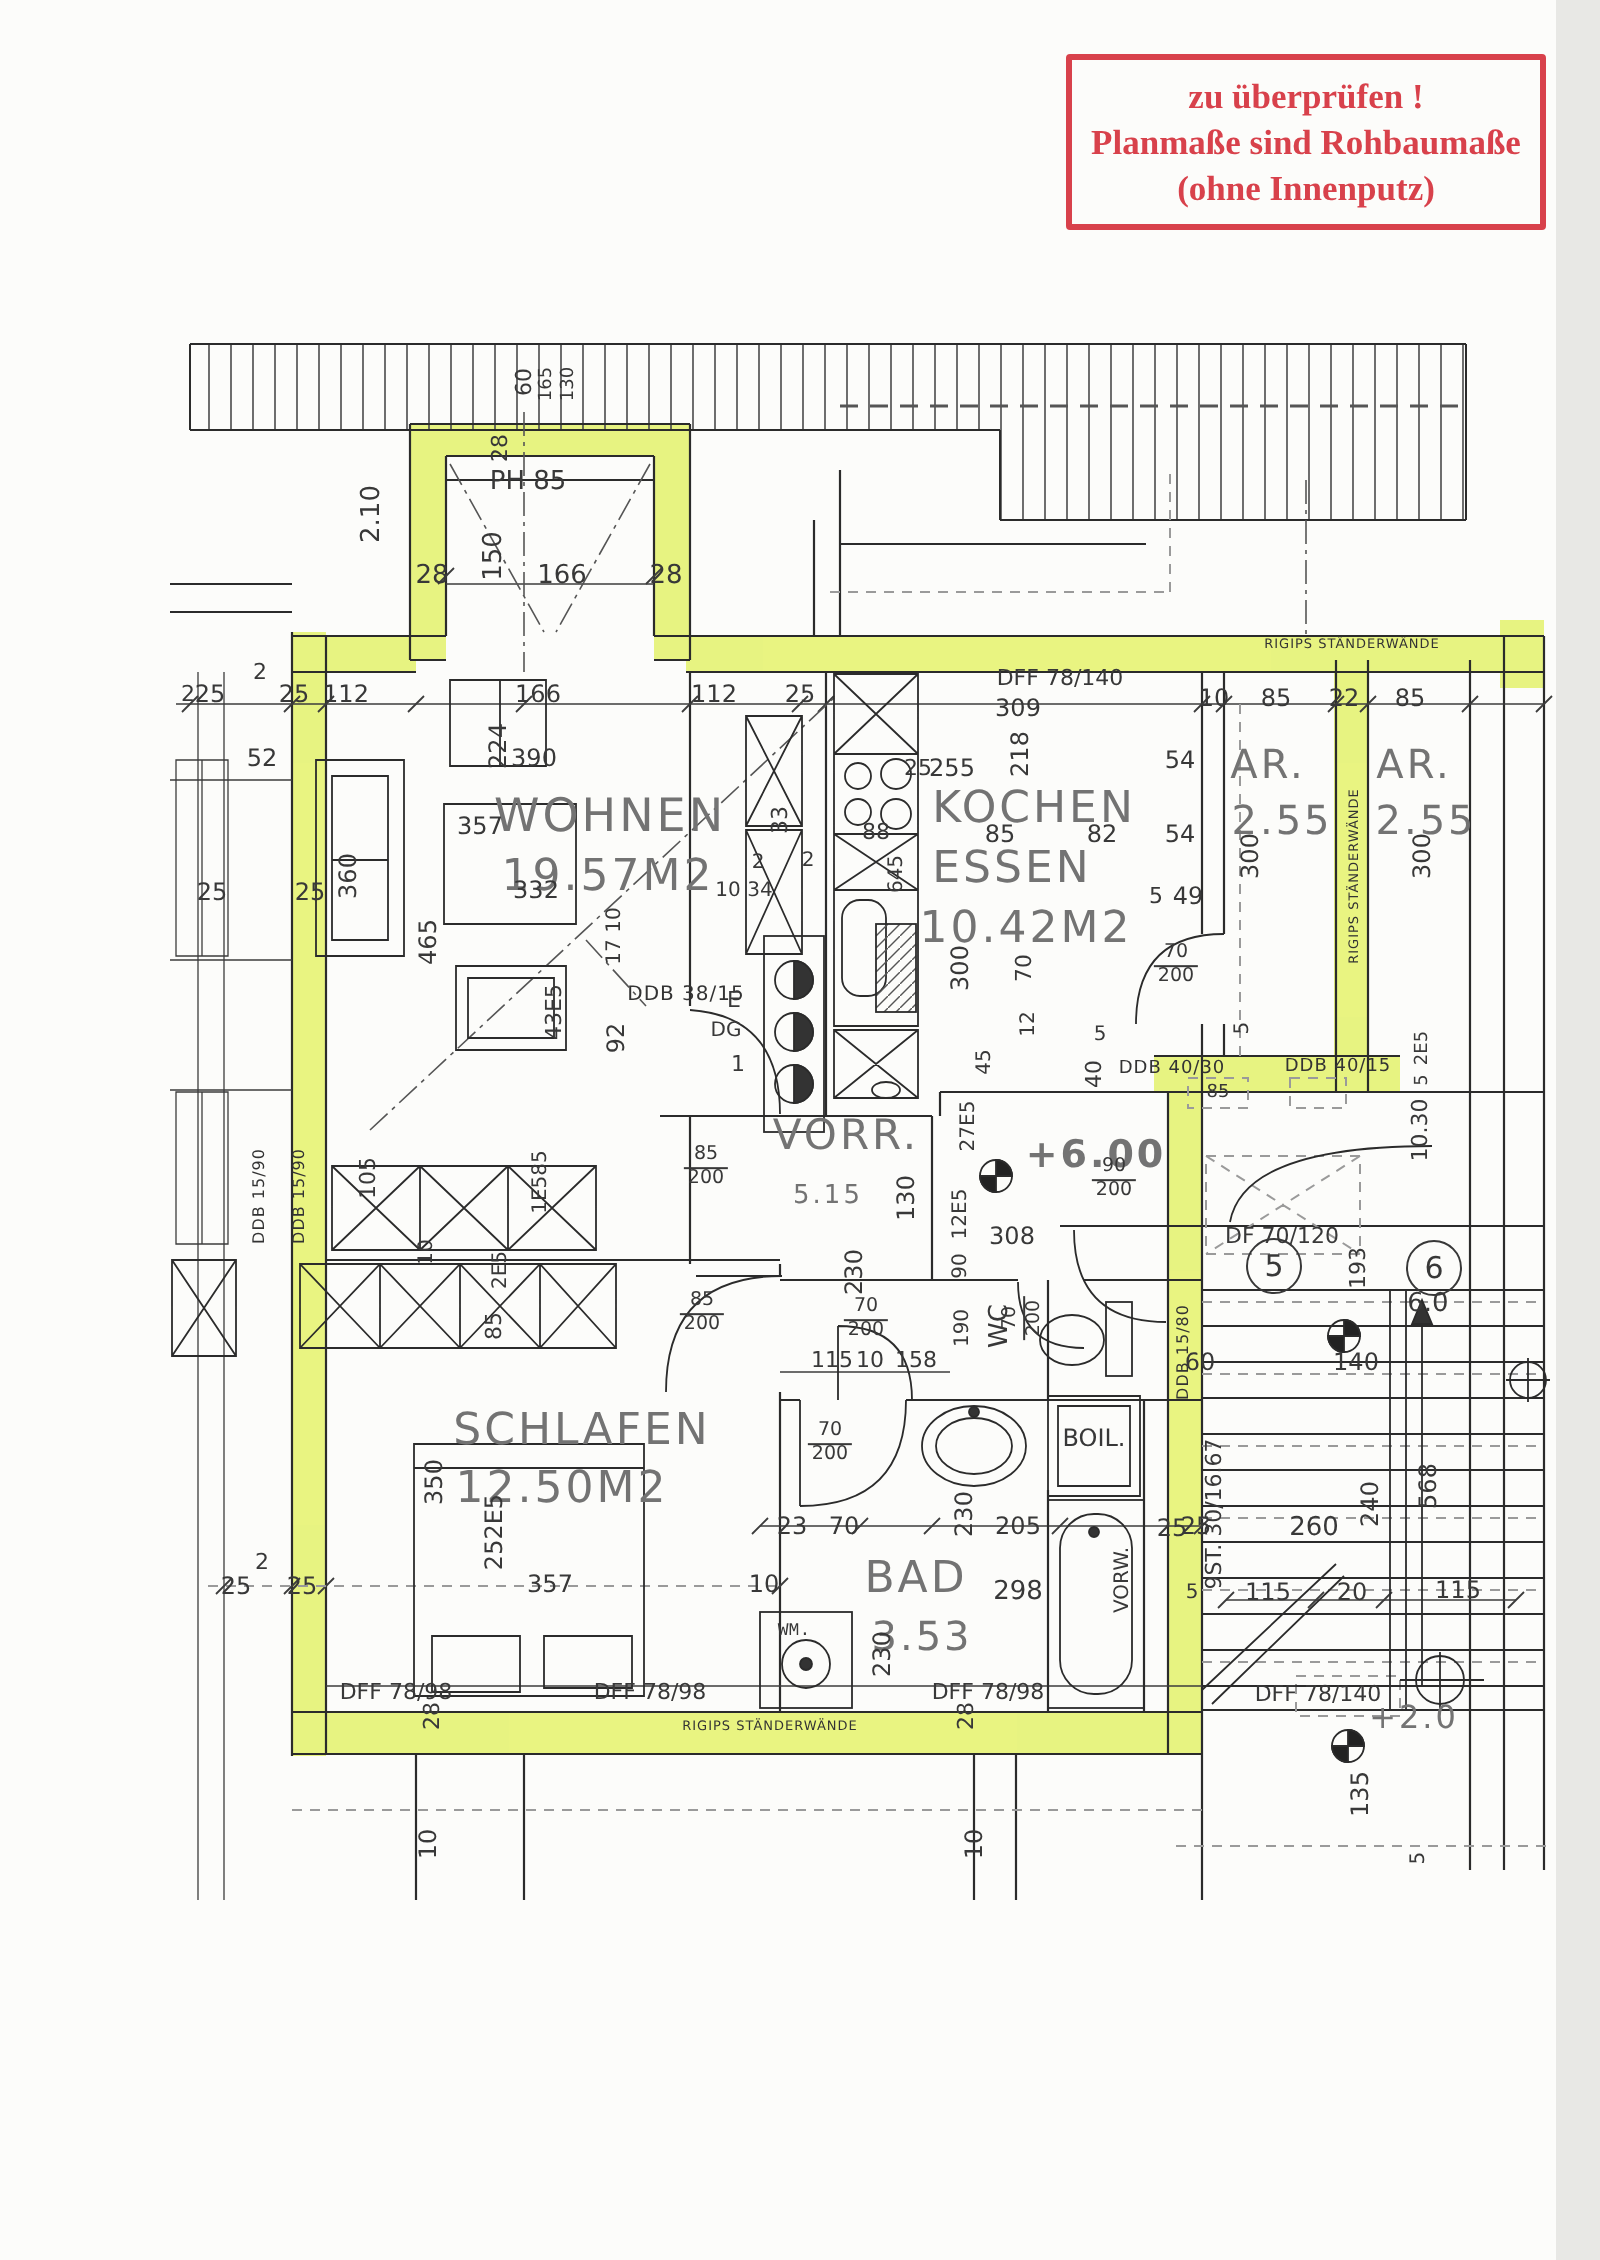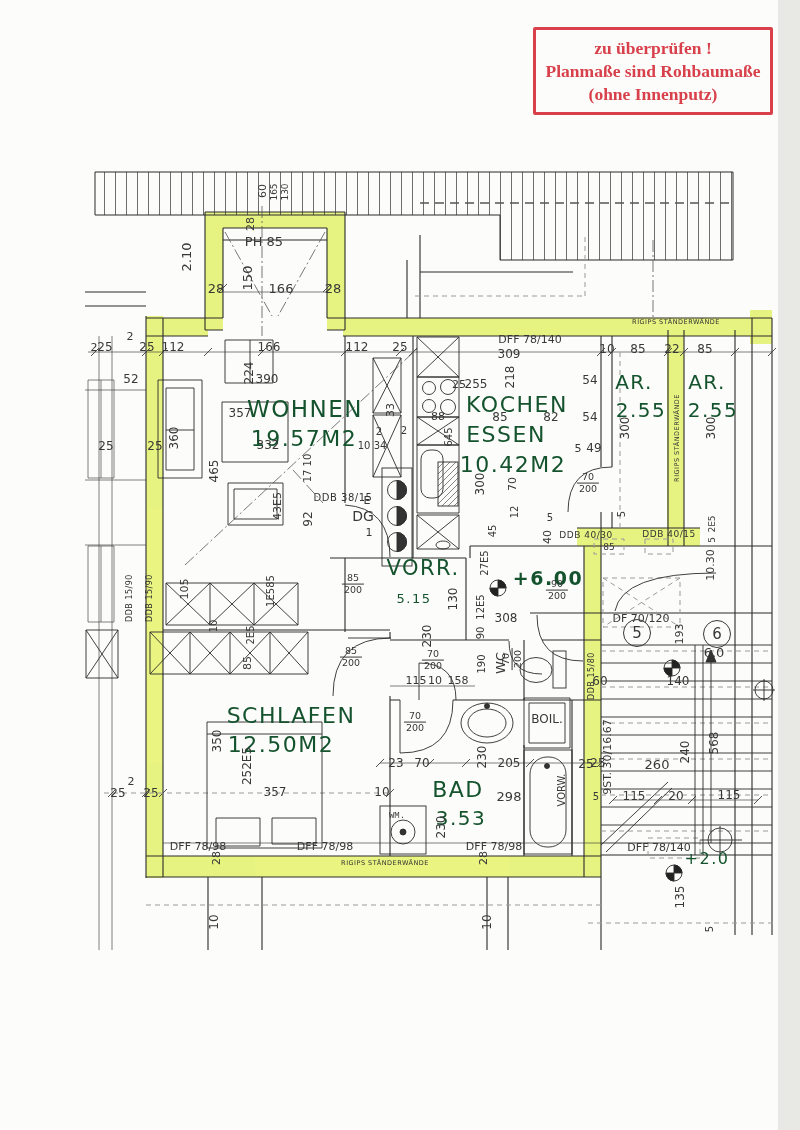--- a/index.html
+++ b/index.html
@@ -4,21 +4,21 @@
 <style>
   :root{
     --highlight:#e3f163; --stamp-red:#d8414b; --ink:#2b2b2b; --paper:#fcfcfa; --gray:#9a9a9a;
   }
   html,body{margin:0;padding:0;background:var(--paper);}
   #plan{position:relative;width:800px;height:1130px;overflow:hidden;background:var(--paper);
         font-family:"DejaVu Sans",sans-serif;}
   #plan svg{position:absolute;left:0;top:0;}
   #labels{position:absolute;left:0;top:0;width:800px;height:1130px;pointer-events:none;}
   .lbl{position:absolute;color:#383838;white-space:nowrap;line-height:1;}
-  .room{color:#14532d;letter-spacing:1.5px;text-align:right;}
+  .room{color:#737373;letter-spacing:1.5px;text-align:right;}
   .wall{color:#333;letter-spacing:.5px;}
   .frac{display:inline-flex;flex-direction:column;align-items:center;}
   .frac i{font-style:normal;font-size:9.5px;line-height:1.15;padding:0 2px;}
   .frac i.den{border-top:1px solid #383838;}
   .circ{width:26px;height:26px;border:1.5px solid #383838;border-radius:50%;
         display:flex;align-items:center;justify-content:center;}
   #stamp{position:absolute;left:533px;top:27px;width:226px;border:3px solid var(--stamp-red);
          color:var(--stamp-red);font-family:"Liberation Serif",serif;font-weight:bold;
          text-align:center;font-size:17.5px;line-height:1.3;padding:7px 4px;
          border-radius:2px;background:rgba(255,255,255,.0);}
@@ -296,21 +296,21 @@
       <span class="lbl dim" style="left: 622px; top: 514px; font-size: 10px; transform: translate(-50%, -50%) rotate(-90deg);">5</span>
       <span class="lbl dim" style="left: 712px; top: 524px; font-size: 9px; transform: translate(-50%, -50%) rotate(-90deg);">2E5</span>
       <span class="lbl dim" style="left: 712px; top: 540px; font-size: 9px; transform: translate(-50%, -50%) rotate(-90deg);">5</span>
       <span class="lbl dim" style="left: 710px; top: 565px; font-size: 11px; transform: translate(-50%, -50%) rotate(-90deg);">10.30</span>
       <span class="lbl wall" style="left: 586px; top: 535px; font-size: 9px; transform: translate(-50%, -50%) rotate(0deg);">DDB 40/30</span>
       <span class="lbl wall" style="left: 669px; top: 534px; font-size: 9px; transform: translate(-50%, -50%) rotate(0deg);">DDB 40/15</span>
       <span class="lbl dim" style="left: 609px; top: 547px; font-size: 9px; transform: translate(-50%, -50%) rotate(0deg);">85</span>
       <span class="lbl dim" style="left: 547px; top: 537px; font-size: 11px; transform: translate(-50%, -50%) rotate(-90deg);">40</span>
       <span class="lbl dim" style="left: 550px; top: 518px; font-size: 10px; transform: translate(-50%, -50%) rotate(0deg);">5</span>
       <span class="lbl dim" style="left: 367px; top: 500px; font-size: 11px; transform: translate(-50%, -50%) rotate(0deg);">E</span>
-      <span class="lbl dim" style="left: 363px; top: 516px; font-size: 14px; transform: translate(-50%, -50%) rotate(0deg);">DG</span>
+      <span class="lbl dim" style="left: 363px; top: 516px; font-size: 10px; transform: translate(-50%, -50%) rotate(0deg);">DG</span>
       <span class="lbl dim" style="left: 369px; top: 532px; font-size: 11px; transform: translate(-50%, -50%) rotate(0deg);">1</span>
       <span class="lbl room" style="left: 423px; top: 568px; font-size: 21px; transform: translate(-50%, -50%) rotate(0deg);">VORR.</span>
       <span class="lbl room" style="left: 414px; top: 598px; font-size: 13px; transform: translate(-50%, -50%) rotate(0deg);">5.15</span>
       <span class="lbl dim" style="left: 453px; top: 599px; font-size: 12px; transform: translate(-50%, -50%) rotate(-90deg);">130</span>
       <span class="lbl dim" style="left: 485px; top: 563px; font-size: 10px; transform: translate(-50%, -50%) rotate(-90deg);">27E5</span>
       <span class="lbl dim" style="left: 493px; top: 531px; font-size: 10px; transform: translate(-50%, -50%) rotate(-90deg);">45</span>
       <span class="lbl dim" style="left: 515px; top: 512px; font-size: 10px; transform: translate(-50%, -50%) rotate(-90deg);">12</span>
       <span class="lbl dim" style="left: 481px; top: 607px; font-size: 10px; transform: translate(-50%, -50%) rotate(-90deg);">12E5</span>
       <span class="lbl dim" style="left: 481px; top: 633px; font-size: 10px; transform: translate(-50%, -50%) rotate(-90deg);">90</span>
       <span class="lbl dim" style="left: 482px; top: 664px; font-size: 10px; transform: translate(-50%, -50%) rotate(-90deg);">190</span>

